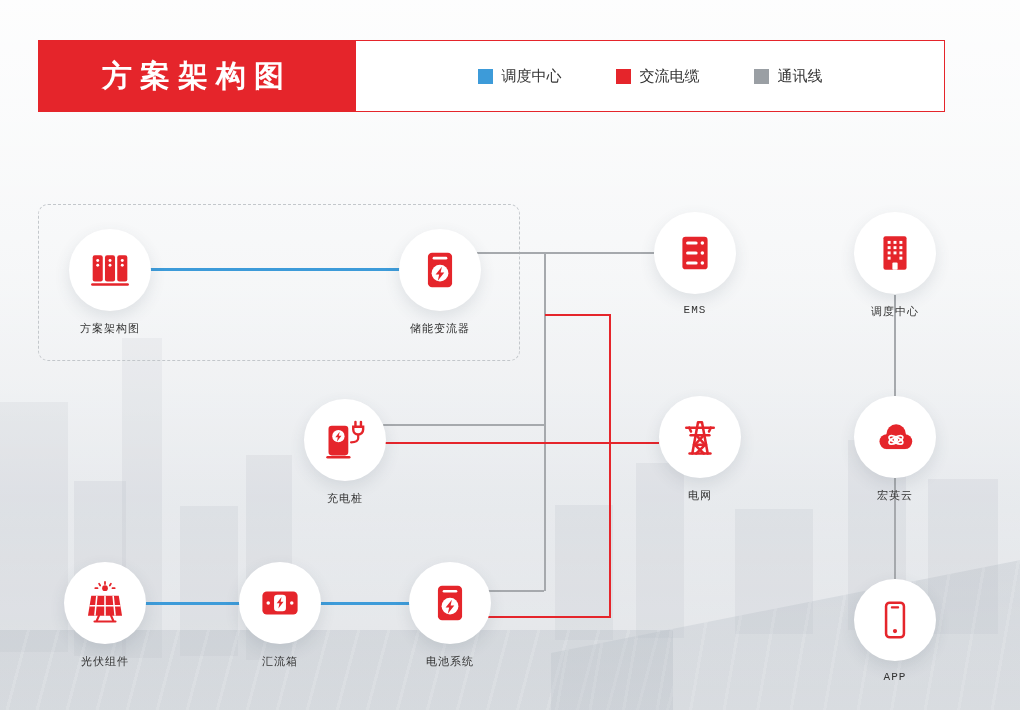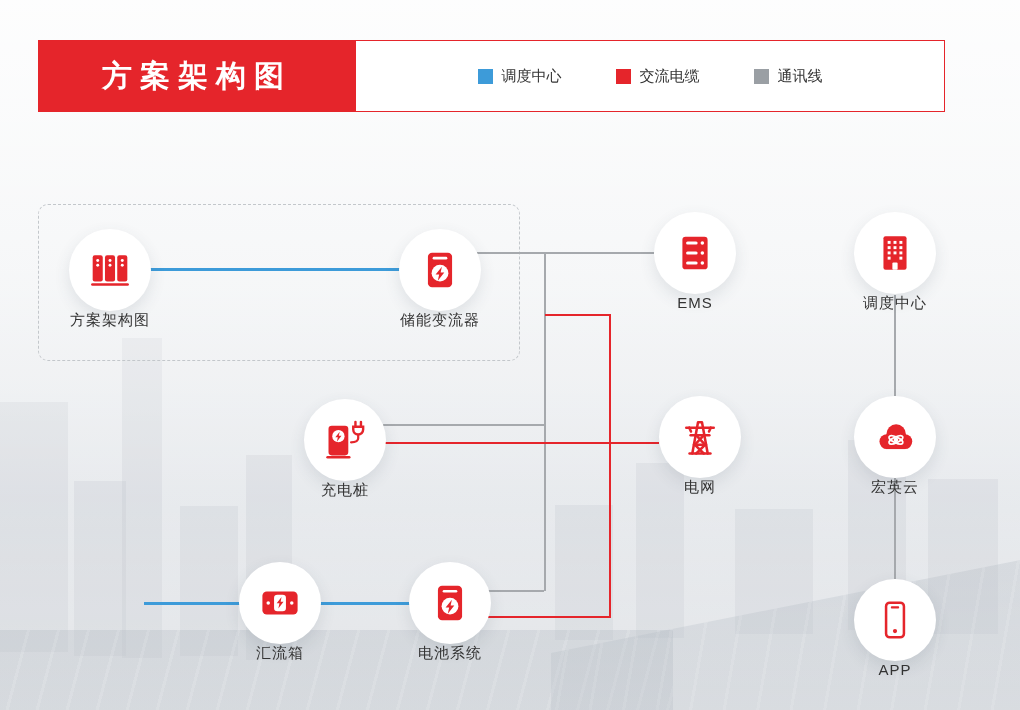--- a/index.html
+++ b/index.html
@@ -39,21 +39,21 @@
   .line{position:absolute;z-index:2;}
   .l-blue{background:var(--blue);}
   .l-red{background:var(--red);}
   .l-gray{background:var(--line);}
 
   
   .node{position:absolute;width:150px;margin-left:-75px;text-align:center;z-index:4;}
   .circle{width:82px;height:82px;margin:0 auto;background:#fff;border-radius:50%;
     display:flex;align-items:center;justify-content:center;
     box-shadow:0 6px 16px rgba(60,70,90,.12);}
-  .nlabel{font-size:15px;color:var(--text);letter-spacing:1px;}
+  .nlabel{margin-top:10px;font-size:11px;color:var(--text);letter-spacing:1px;font-family:Liberation Mono, monospace;}
 
   
   .fr{fill:var(--red);} .fw{fill:#fff;}
   .sr{stroke:var(--red);} .sw{stroke:#fff;}
 </style>
 </head>
 <body>
 
 <div class="stage">
 
@@ -220,20 +220,39 @@
           <rect x="12" y="21.5" width="17" height="9"></rect>
         </g>
         <circle class="fw" cx="20.8" cy="22.5" r="2"></circle>
         <ellipse class="sw" fill="none" stroke-width="1.4" cx="20.8" cy="22.5" rx="6.6" ry="2.5" transform="rotate(-26 20.8 22.5)"></ellipse>
         <ellipse class="sw" fill="none" stroke-width="1.4" cx="20.8" cy="22.5" rx="6.6" ry="2.5" transform="rotate(26 20.8 22.5)"></ellipse>
       </svg>
     </div>
     <div class="nlabel">宏英云</div>
   </div>
 
+  <div class="node" style="left:105px;top:562px;">
+    <div class="circle">
+      <svg viewBox="0 0 40 40" width="44" height="44">
+        <circle class="fr" cx="20" cy="6.5" r="2.6"></circle>
+        <g class="sr" fill="none" stroke-width="1.6" stroke-linecap="round">
+          <path d="M20 0.8 v2 M14.6 2.4 l1 1.7 M25.4 2.4 l-1 1.7 M11.2 6.5 h2 M26.8 6.5 h2"></path>
+        </g>
+        <polygon class="fr" points="7.5,13.5 32.5,13.5 35.5,31.5 4.5,31.5"></polygon>
+        <g class="sw" fill="none" stroke-width="1.4">
+          <path d="M6 22.5 h28"></path>
+          <path d="M12.6 13.5 L10.8 31.5 M20 13.5 V31.5 M27.4 13.5 L29.2 31.5"></path>
+        </g>
+        <g class="sr" fill="none" stroke-width="2" stroke-linecap="round">
+          <path d="M14.5 31.5 l-2.2 5 M25.5 31.5 l2.2 5 M10.5 36.8 h19"></path>
+        </g>
+      </svg>
+    </div>
+    <div class="nlabel">光伏组件</div>
+  </div>
 
   <div class="node" style="left:280px;top:562px;">
     <div class="circle">
       <svg viewBox="0 0 40 40" width="44" height="44">
         <rect class="fr" x="4" y="9.5" width="32" height="21" rx="4"></rect>
         <rect class="fw" x="14.6" y="12.5" width="10.8" height="15" rx="3"></rect>
         <path class="fr" d="M21.4 14.6 L17 20.3 h2.5 l-1 4.6 4.7-6 h-2.6 z"></path>
         <circle class="fw" cx="9.3" cy="20" r="1.6"></circle>
         <circle class="fw" cx="30.7" cy="20" r="1.6"></circle>
       </svg>

